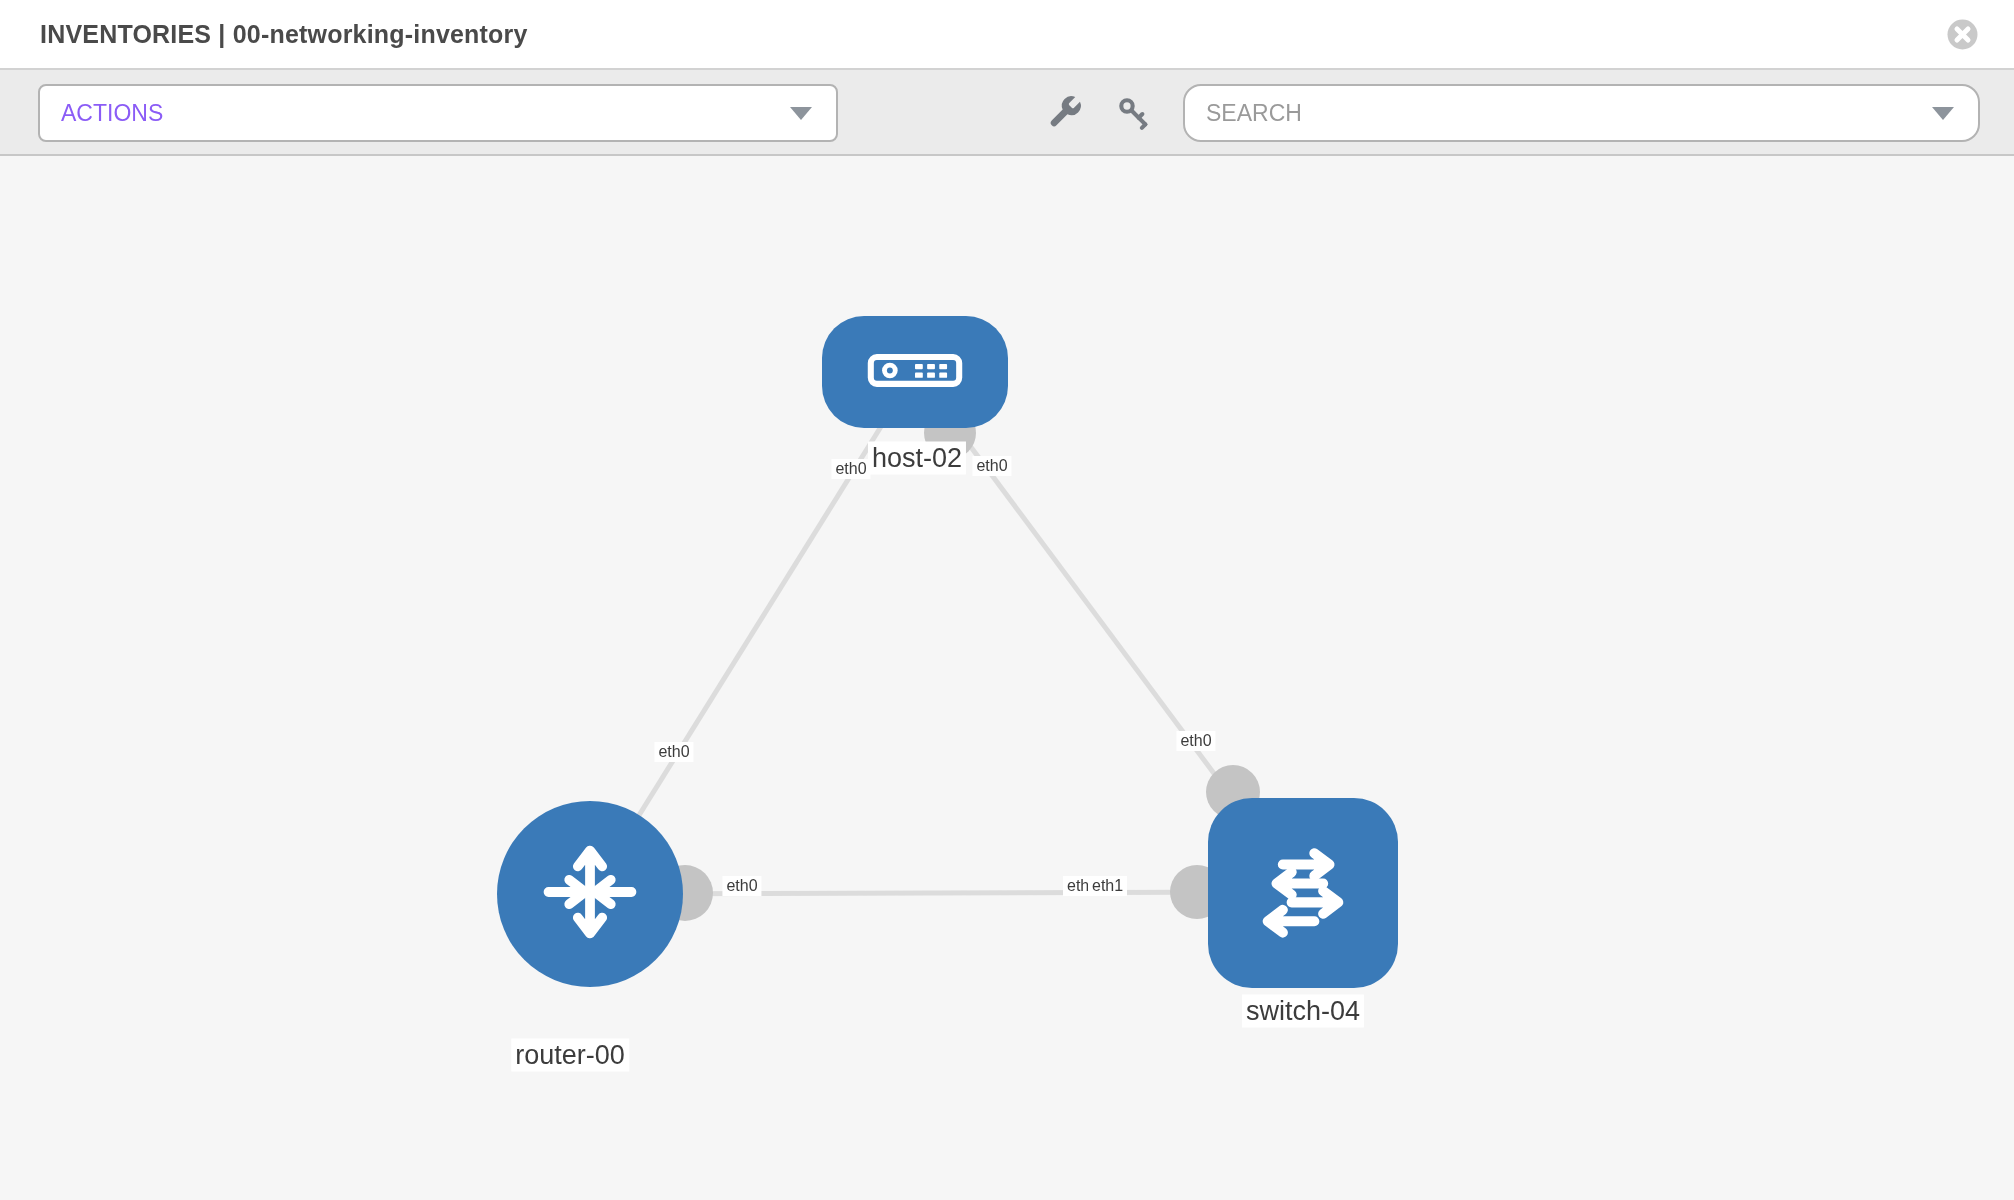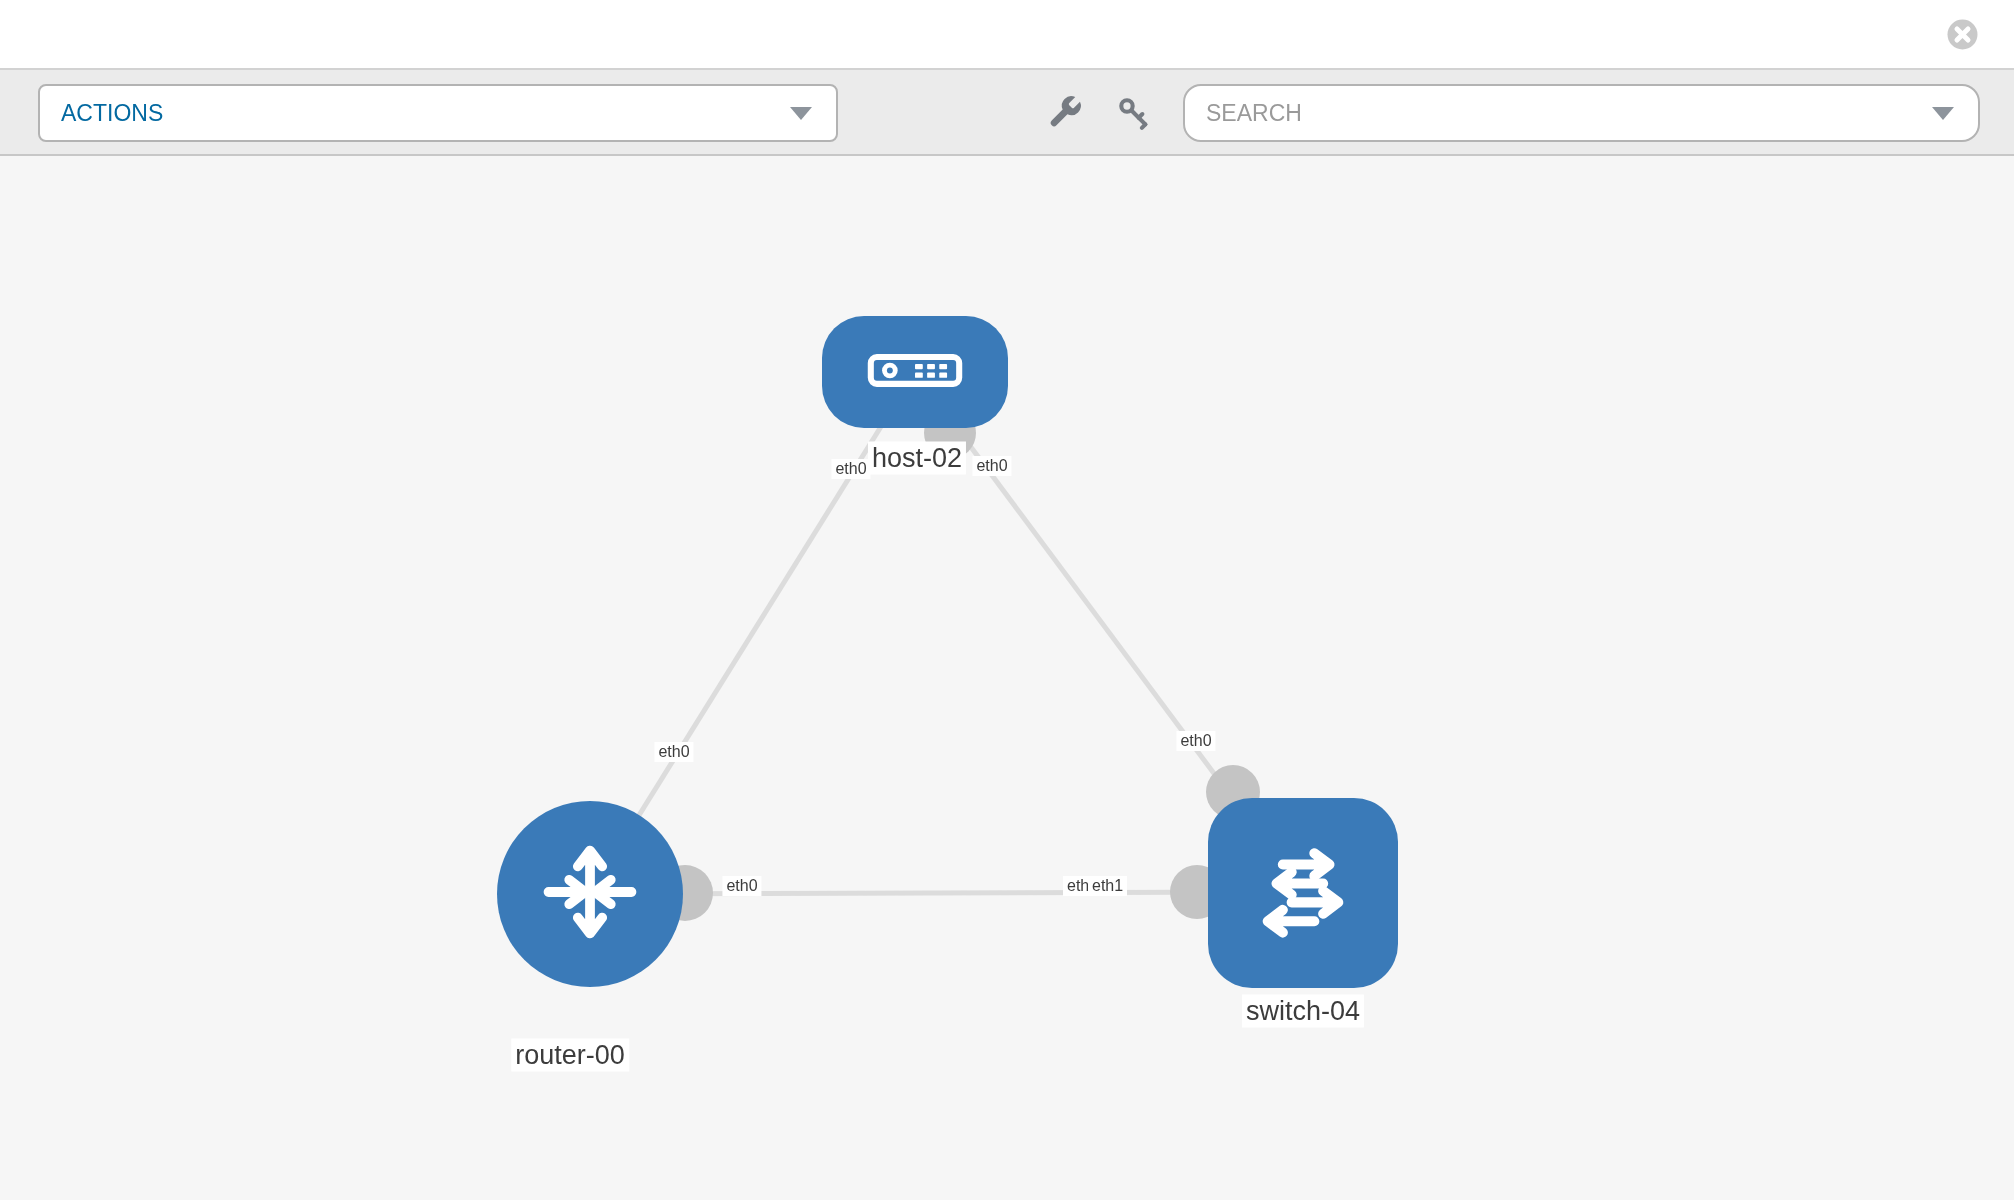--- a/index.html
+++ b/index.html
@@ -14,21 +14,21 @@
                    font-size:25px; font-weight:bold; color:#4a4a4a; letter-spacing:.2px; }
   .close-btn { position:absolute; right:36px; top:19px; width:31px; height:31px;
                border:none; background:transparent; cursor:pointer; padding:0; }
 
   
   .toolbar { position:absolute; left:0; top:70px; width:2014px; height:86px;
              background:#ebebeb; border-bottom:2px solid #c7c7c7; }
   .combo { position:absolute; top:14px; height:58px; background:#fff;
            border:2px solid #b3b3b3; border-radius:8px; display:flex;
            align-items:center; padding:0 24px 0 21px; }
-  .combo .combo-text { font-size:23px; color:#0369a1; flex:1 1 auto; }
+  .combo .combo-text { font-size:23px; color:#8b5cf6; flex:1 1 auto; }
   .combo input { border:none; outline:none; background:transparent; width:100%;
                  font-size:23px; color:#5a5a5a; font-family:"Liberation Sans",sans-serif; }
   .combo input::placeholder { color:#9a9a9a; opacity:1; }
   .caret { width:0; height:0; border-left:11px solid transparent;
            border-right:11px solid transparent; border-top:13px solid #8d949c; flex:0 0 auto; }
   .actions-combo { left:38px; width:800px; }
   .search-combo { left:1183px; width:797px;border-radius:18px; }
   .tool-btn { position:absolute; top:14px; width:58px; height:58px; border:none;
               background:transparent; cursor:pointer; display:flex; align-items:center;
               justify-content:center; padding:0; }
@@ -49,20 +49,21 @@
   .node-label { font-size:27px; }
   .if-label { font-size:16px; }
   .if-label.anchored { transform:translate(0,-50%); }
 </style>
 </head>
 <body>
 
 <div id="app">
 
   <div class="header">
+    <div class="title">INVENTORIES | 00-networking-inventory</div>
     <button class="close-btn" title="">
       <span>
         <svg width="31" height="31" viewBox="0 0 31 31">
           <circle cx="15.5" cy="15.5" r="15" fill="#c9c9c9"></circle>
           <line x1="10" y1="10" x2="21" y2="21" stroke="#fff" stroke-width="5" stroke-linecap="round"></line>
           <line x1="21" y1="10" x2="10" y2="21" stroke="#fff" stroke-width="5" stroke-linecap="round"></line>
         </svg>
       </span>
     </button>
   </div>

